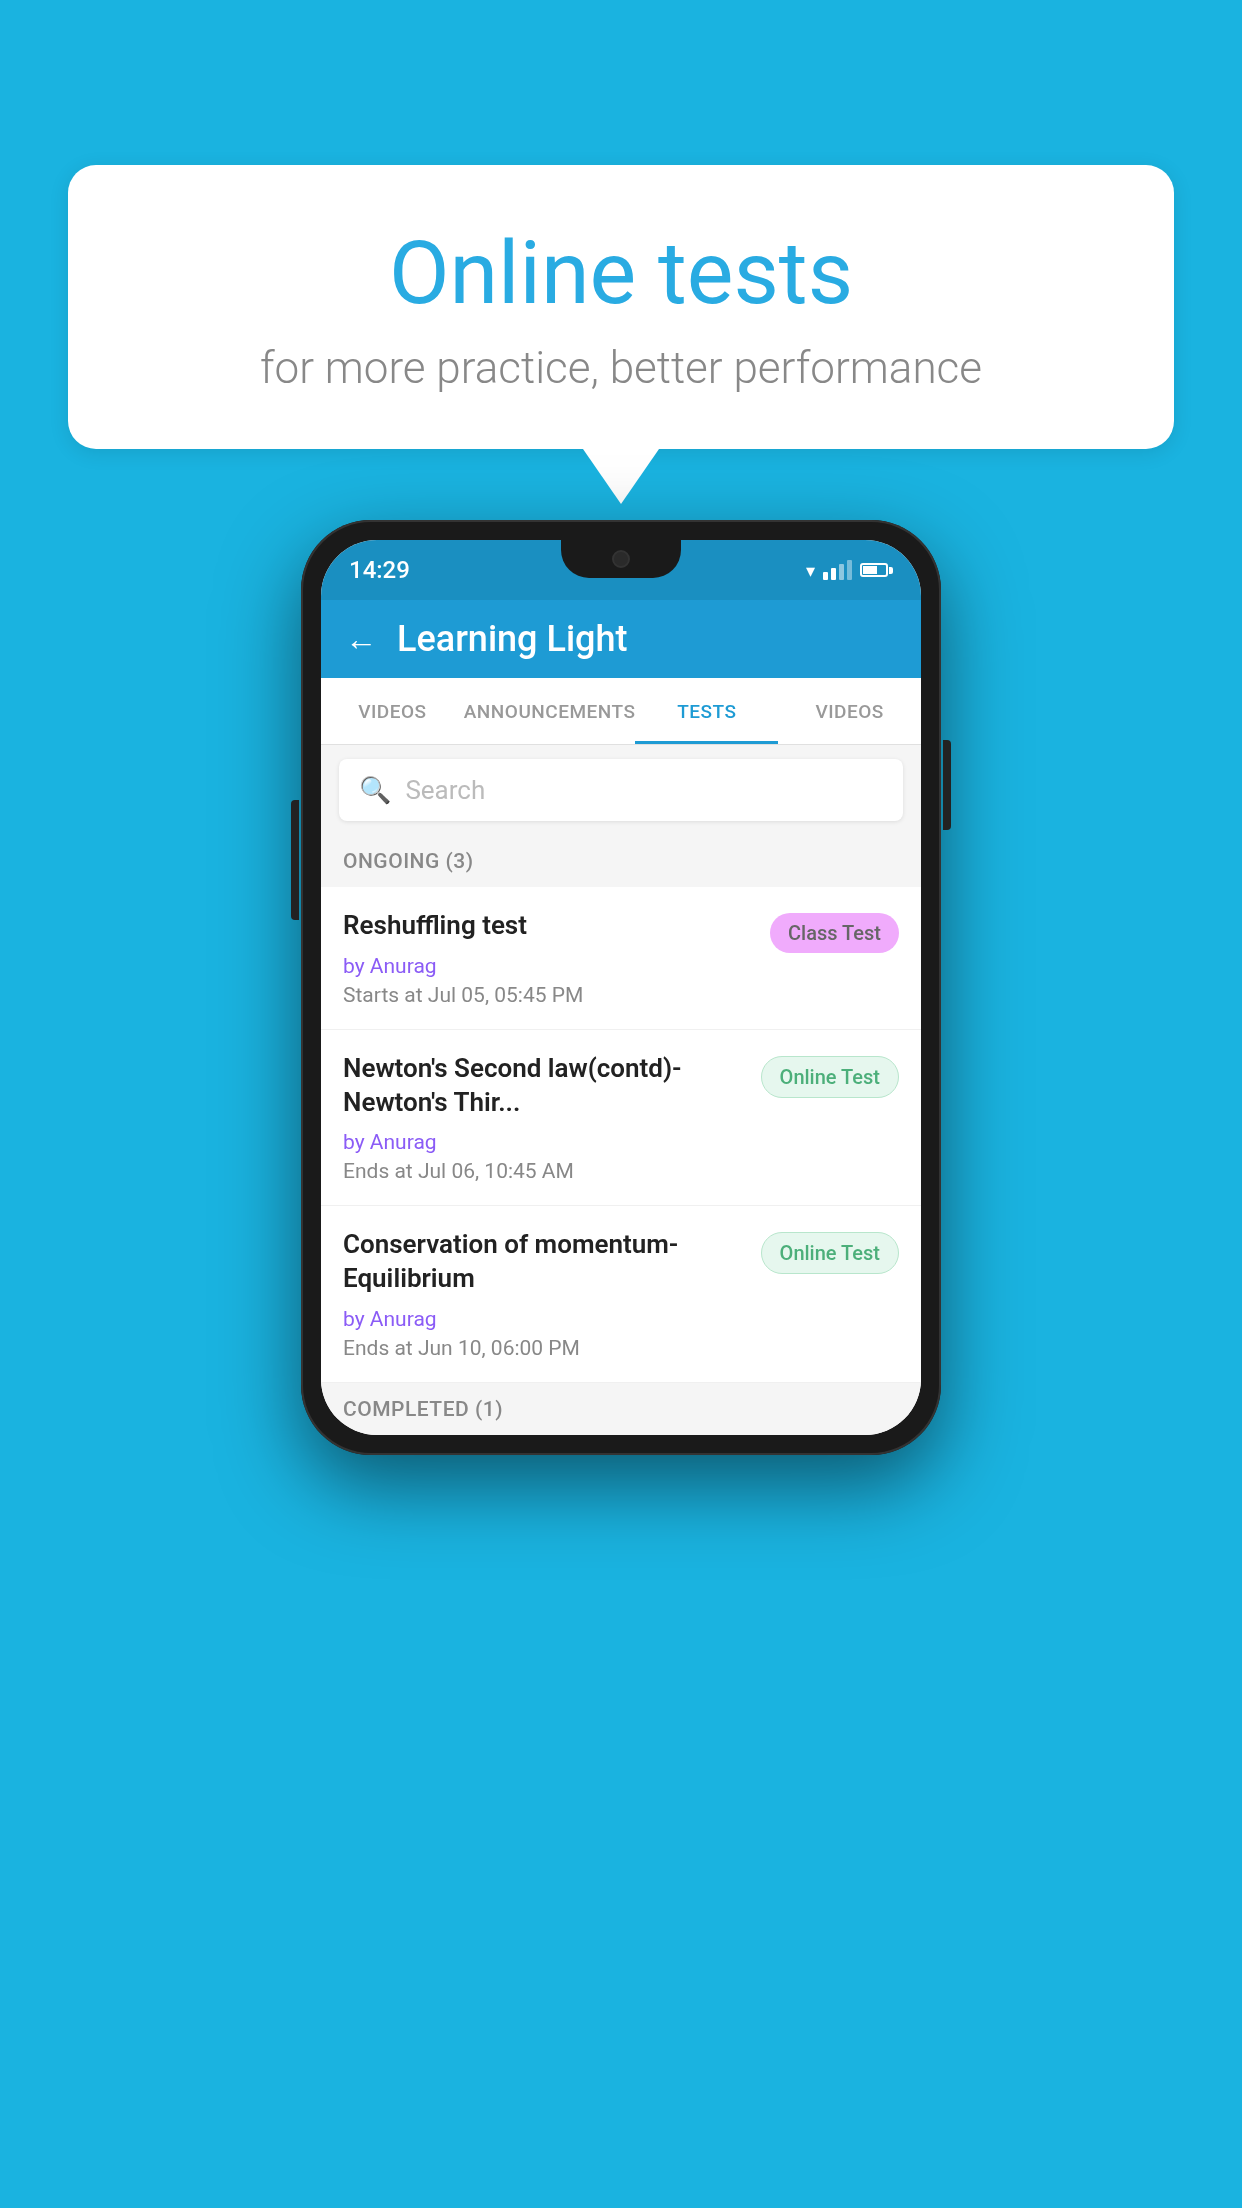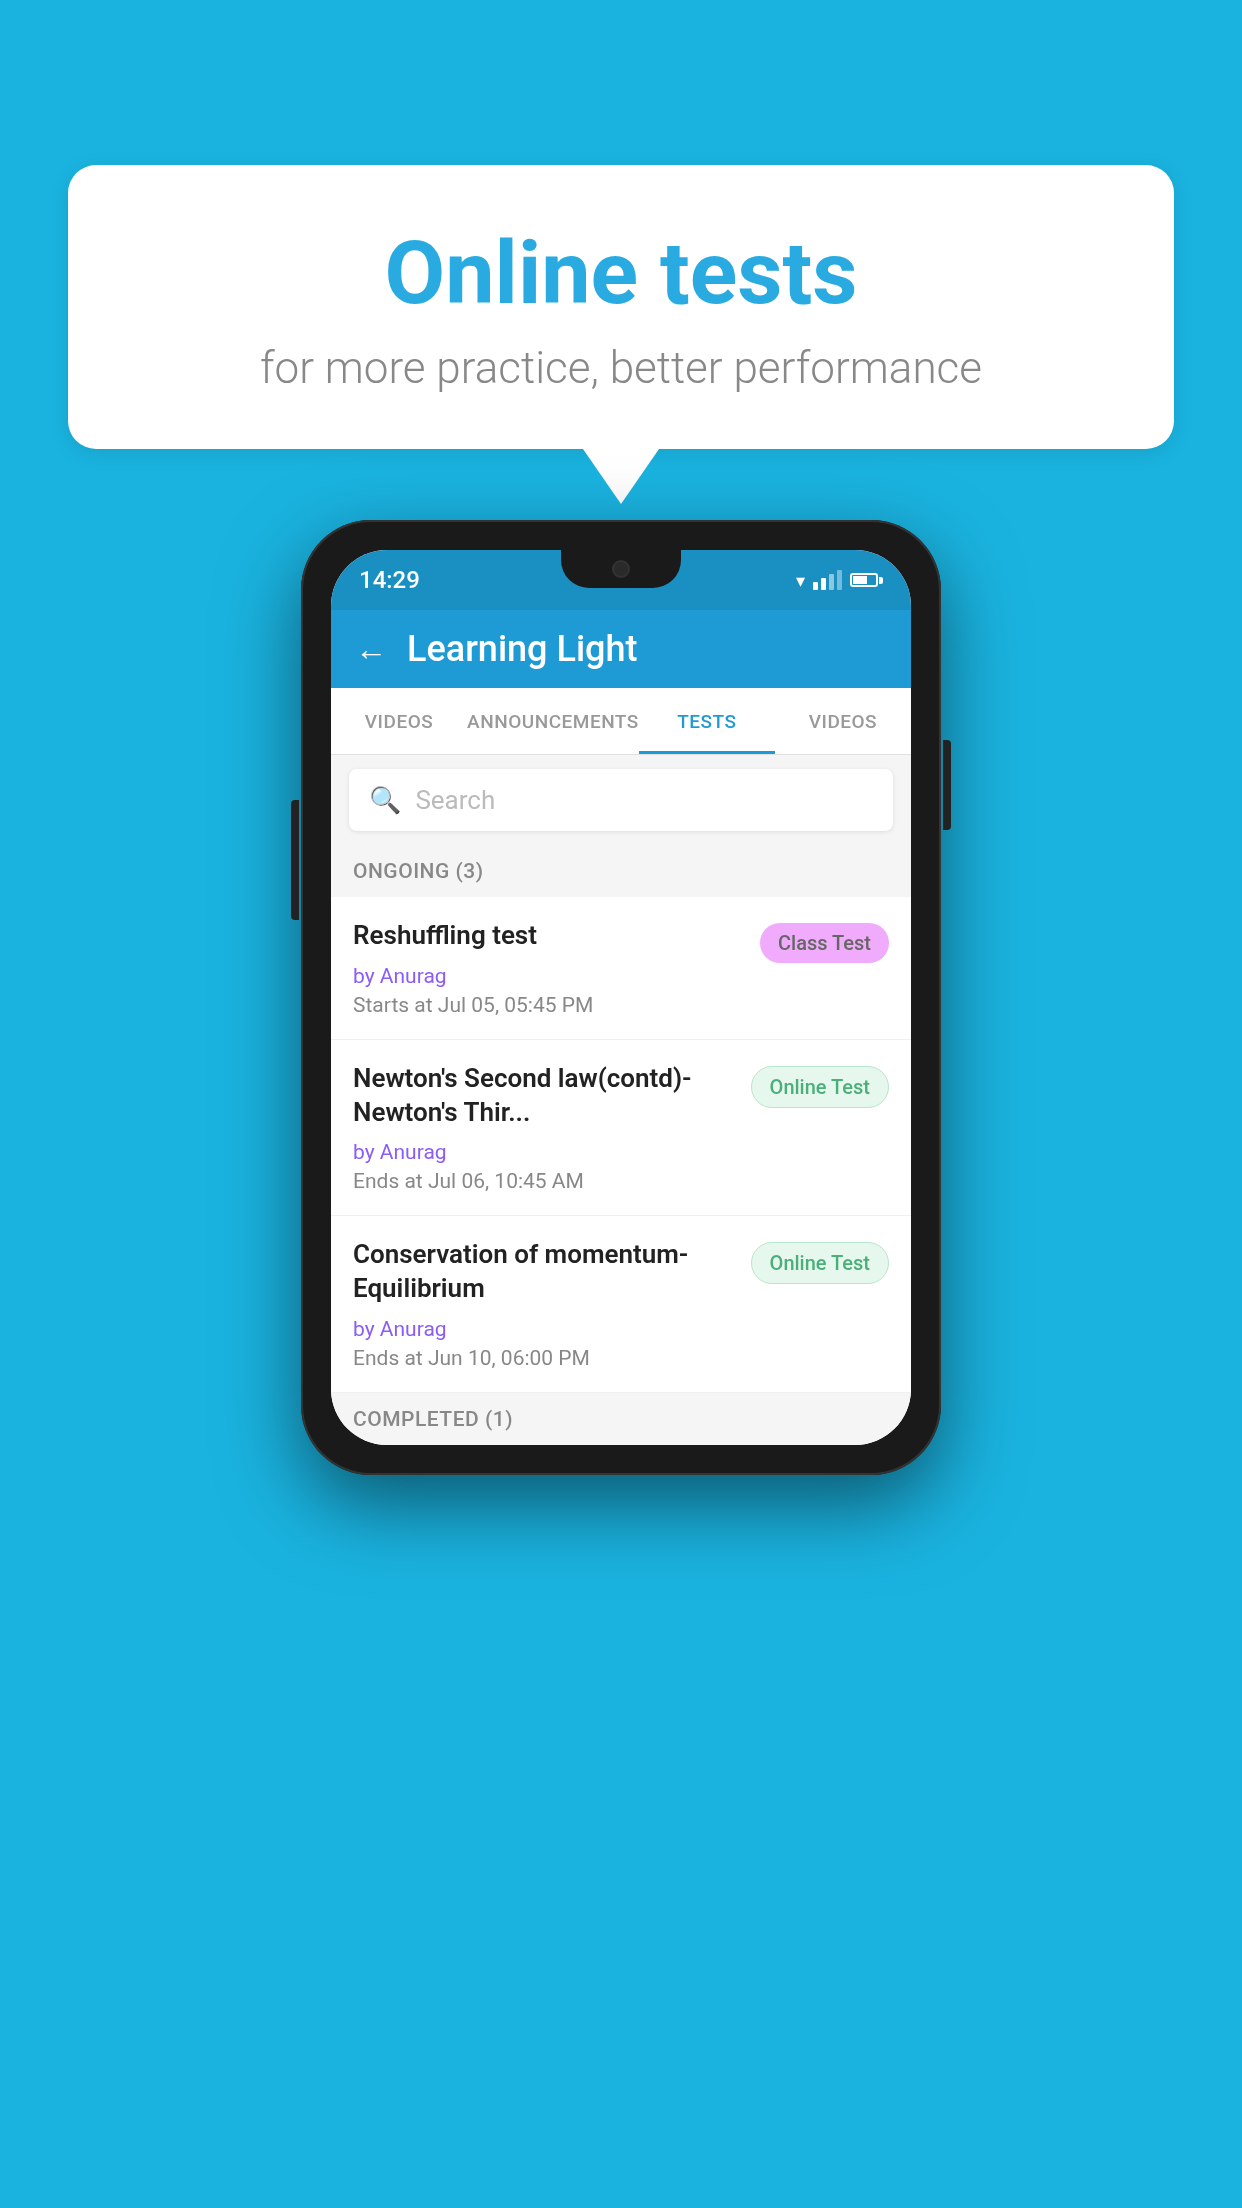--- a/index.html
+++ b/index.html
@@ -29,21 +29,21 @@
       border-radius: 28px;
       padding: 60px 80px 55px;
       width: 100%;
       box-shadow: 0 4px 20px rgba(0,0,0,0.1);
     }
 
     .speech-bubble-title {
       font-size: 88px;
       color: #29abe2;
       text-align: center;
-      font-weight: 700;
+      font-weight: 400;
       line-height: 1.1;
     }
 
     .speech-bubble-subtitle {
       font-size: 44px;
       color: #888;
       text-align: center;
       margin-top: 20px;
       font-weight: 300;
     }
@@ -62,21 +62,21 @@
       position: absolute;
       top: 520px;
       left: 50%;
       transform: translateX(-50%);
       width: 640px;
     }
 
     .phone-outer {
       background: #1a1a1a;
       border-radius: 70px;
-      padding: 30px;
+      padding: 20px;
       box-shadow: 0 30px 80px rgba(0,0,0,0.5), inset 0 0 0 2px #333;
       position: relative;
     }
 
     
     .phone-outer::before {
       content: '';
       position: absolute;
       left: -10px;
       top: 280px;

